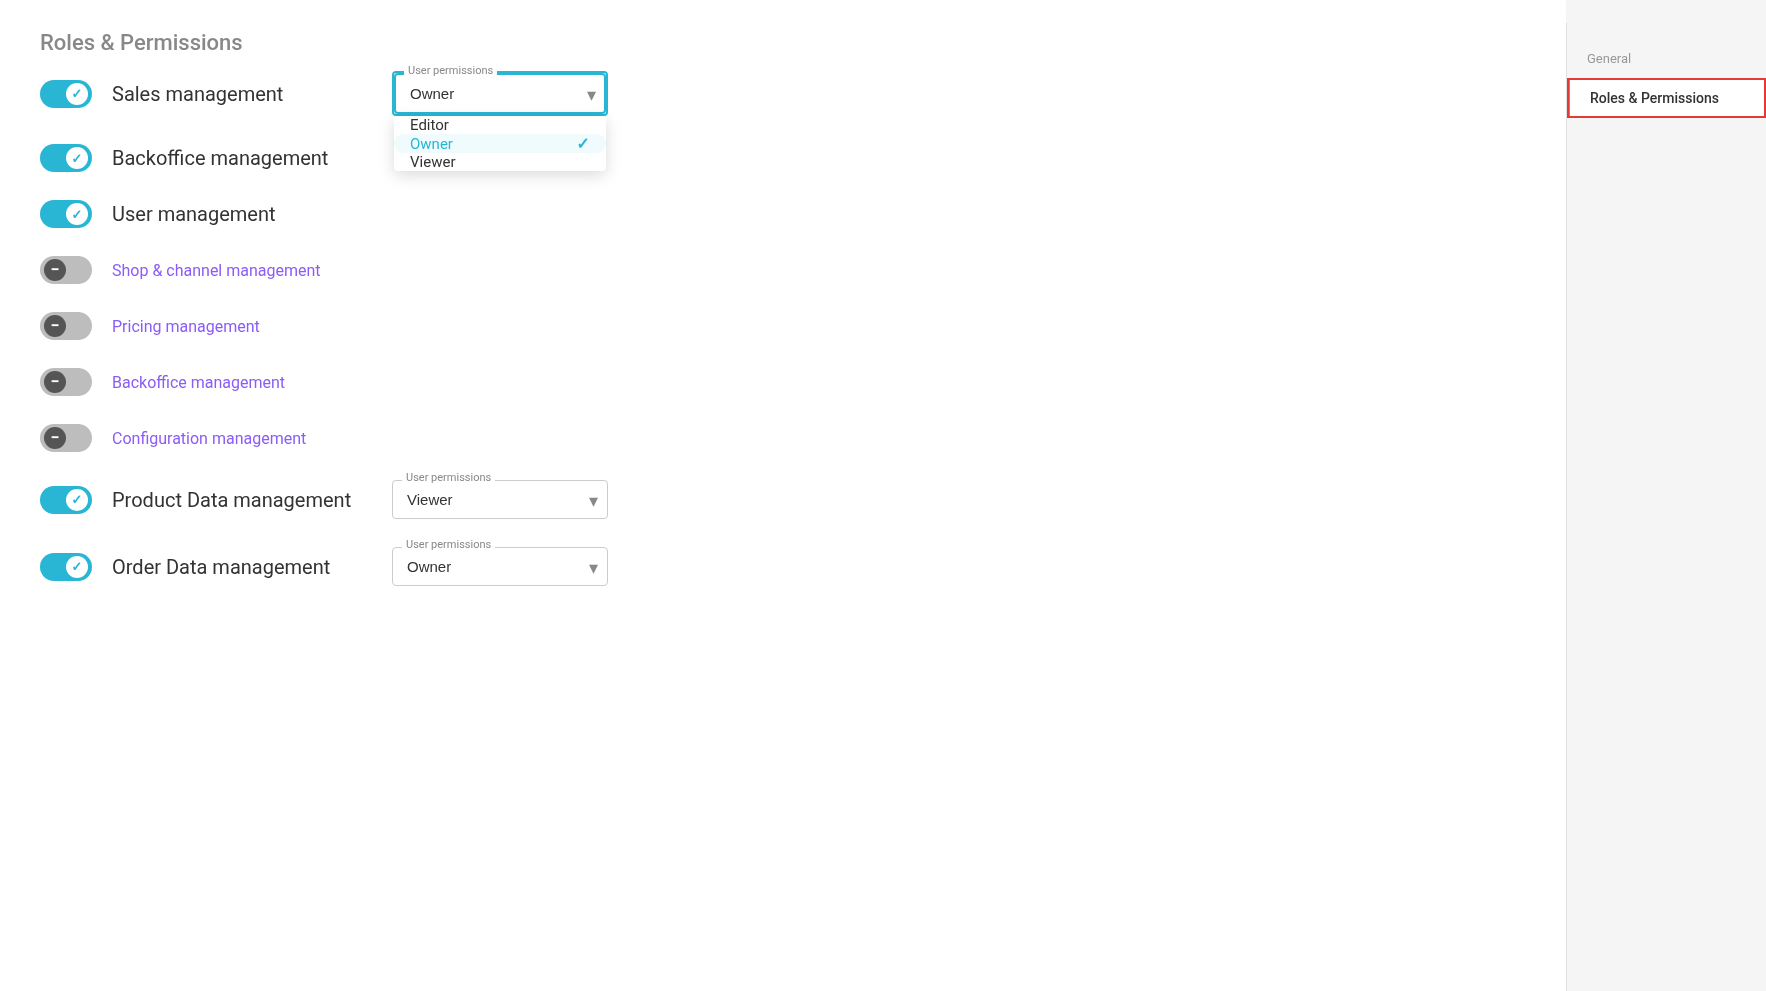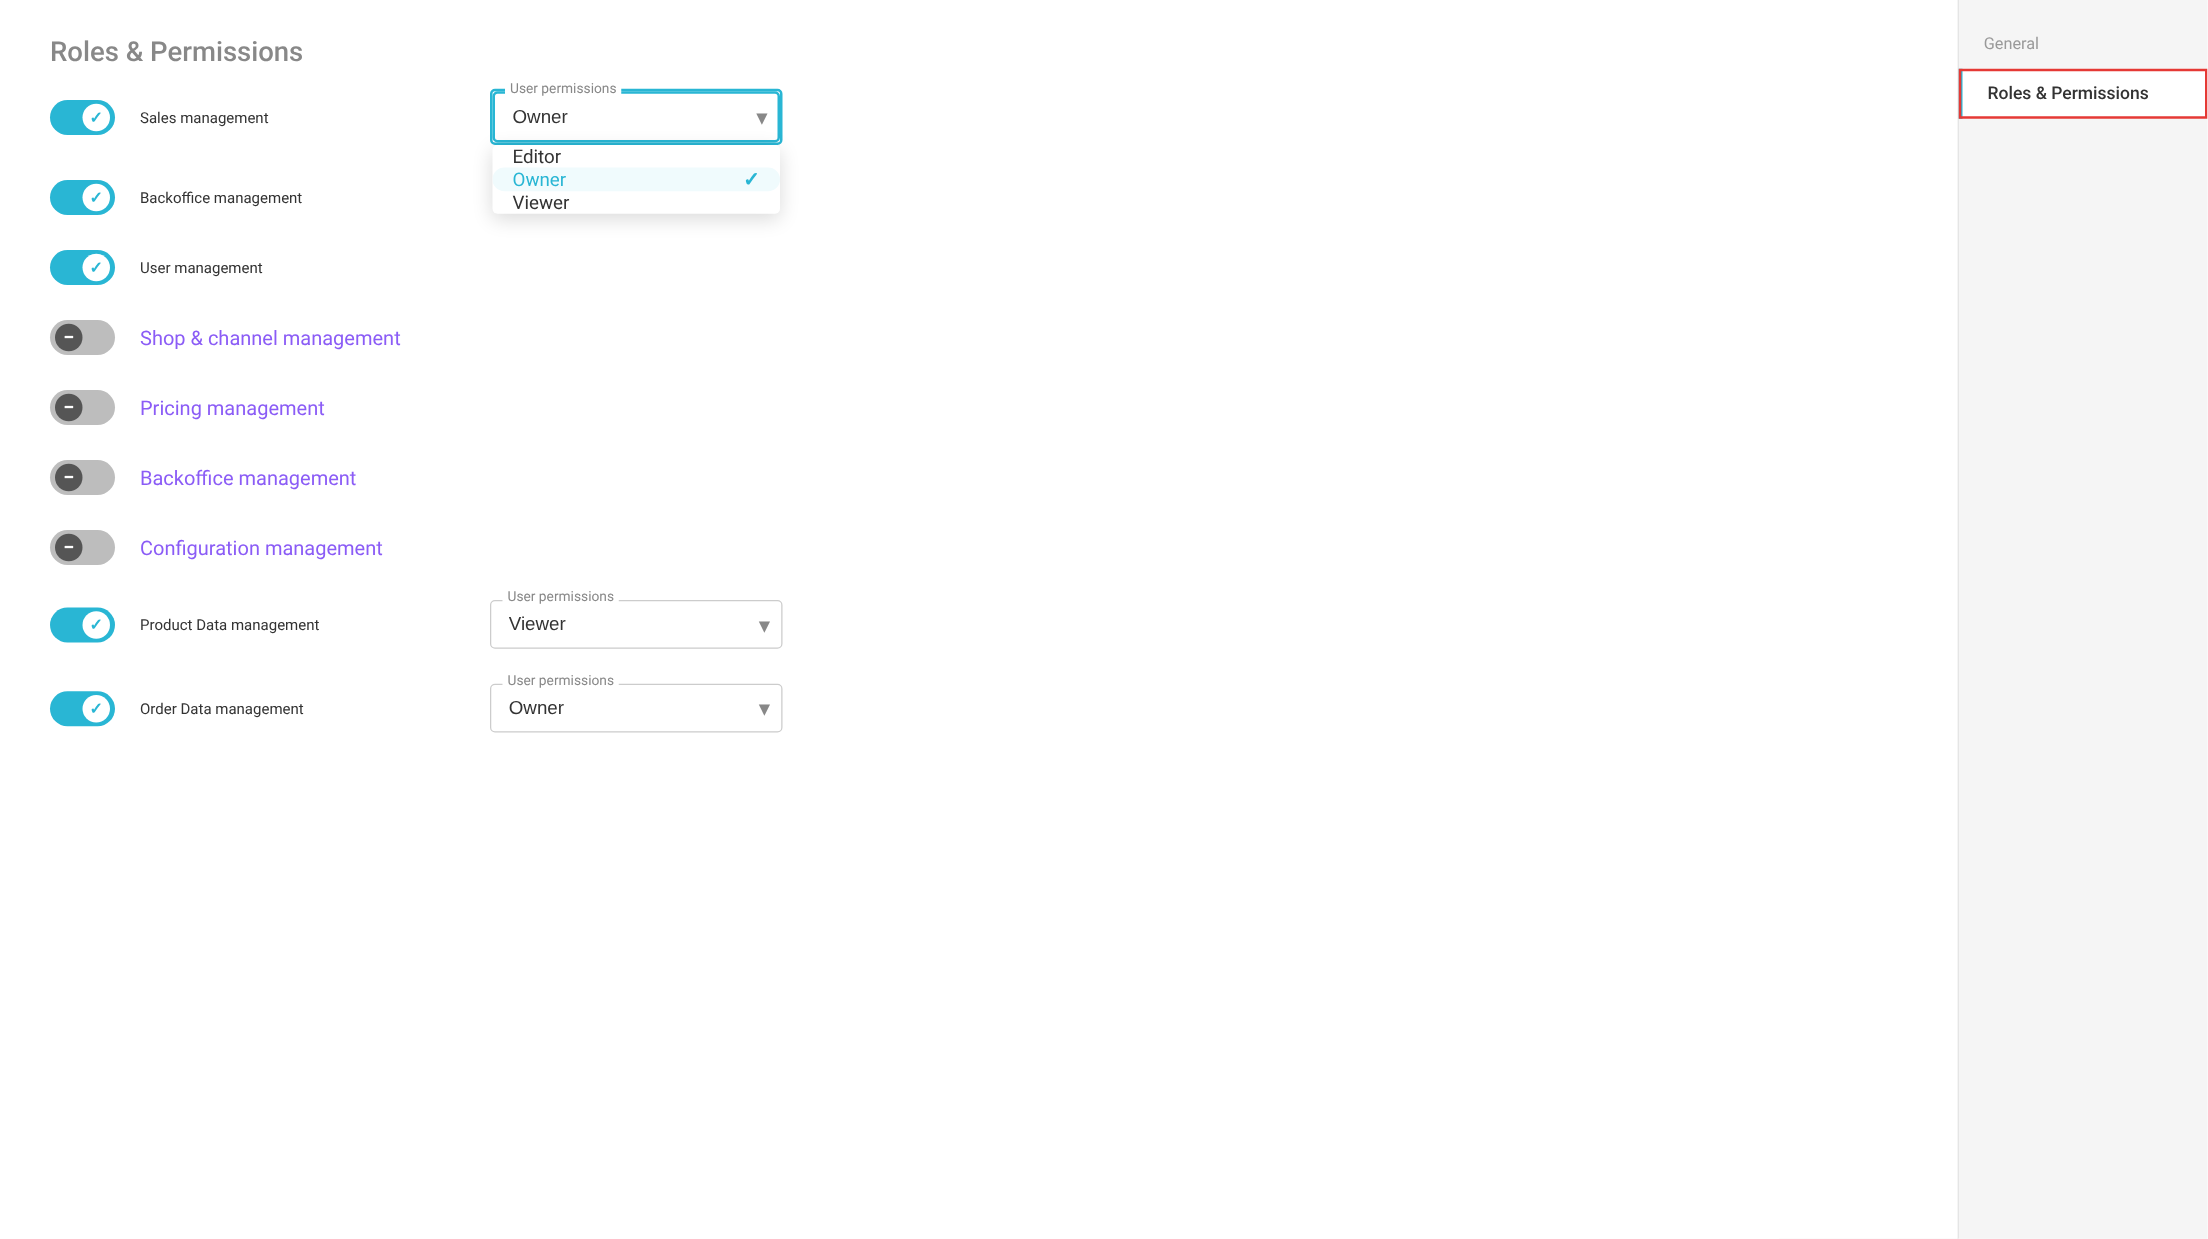--- a/index.html
+++ b/index.html
@@ -107,29 +107,29 @@
       line-height: 1;
     }
 
     .row-label {
       font-size: 16px;
       color: #8b5cf6;
       min-width: 280px;
     }
 
     .row-label-active {
-      font-size: 12px;
+      font-size: 20px;
       color: #333;
       min-width: 280px;
     }
 
     
     .dropdown-wrapper {
       position: relative;
-      width: 234px;
+      width: 216px;
     }
 
     .dropdown-label {
       position: absolute;
       top: -9px;
       left: 10px;
       font-size: 11px;
       color: #888;
       background: white;
       padding: 0 4px;
@@ -204,20 +204,21 @@
       font-size: 16px;
       font-weight: bold;
     }
 
     
     .sidebar {
       width: 200px;
       background: #f5f5f5;
       padding: 20px 0;
       border-left: 1px solid #e0e0e0;
+      margin-top: 23px;
     }
 
     .sidebar-section-label {
       font-size: 13px;
       color: #999;
       padding: 8px 20px 12px;
     }
 
     .sidebar-item {
       padding: 12px 20px;

